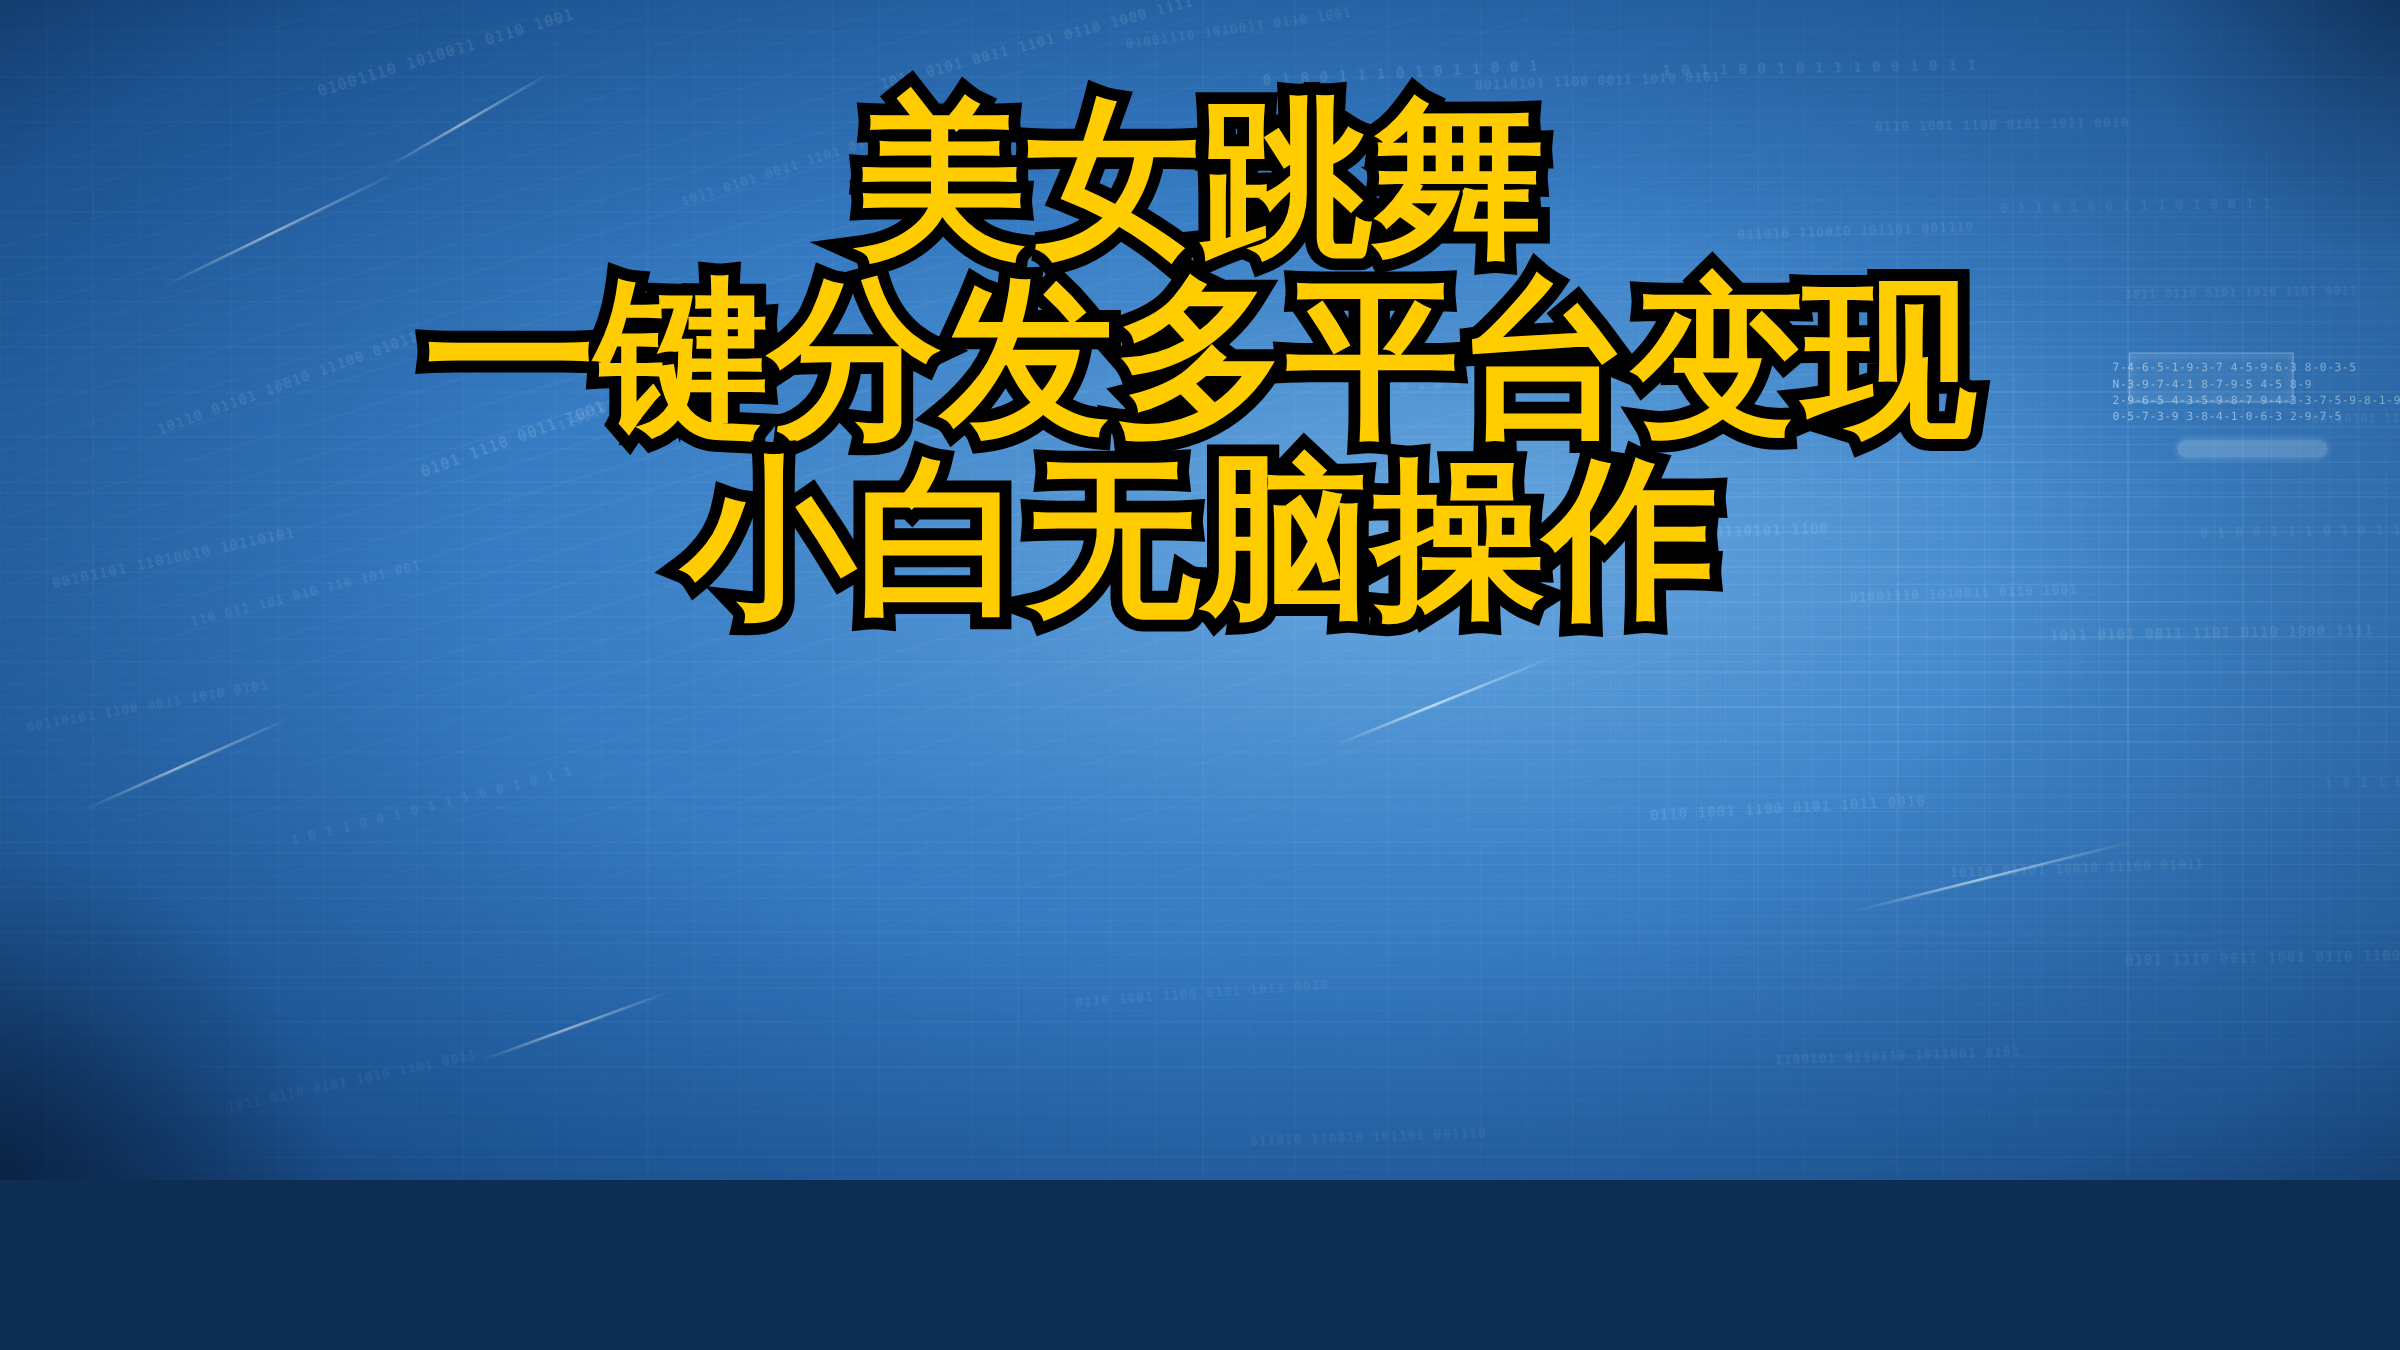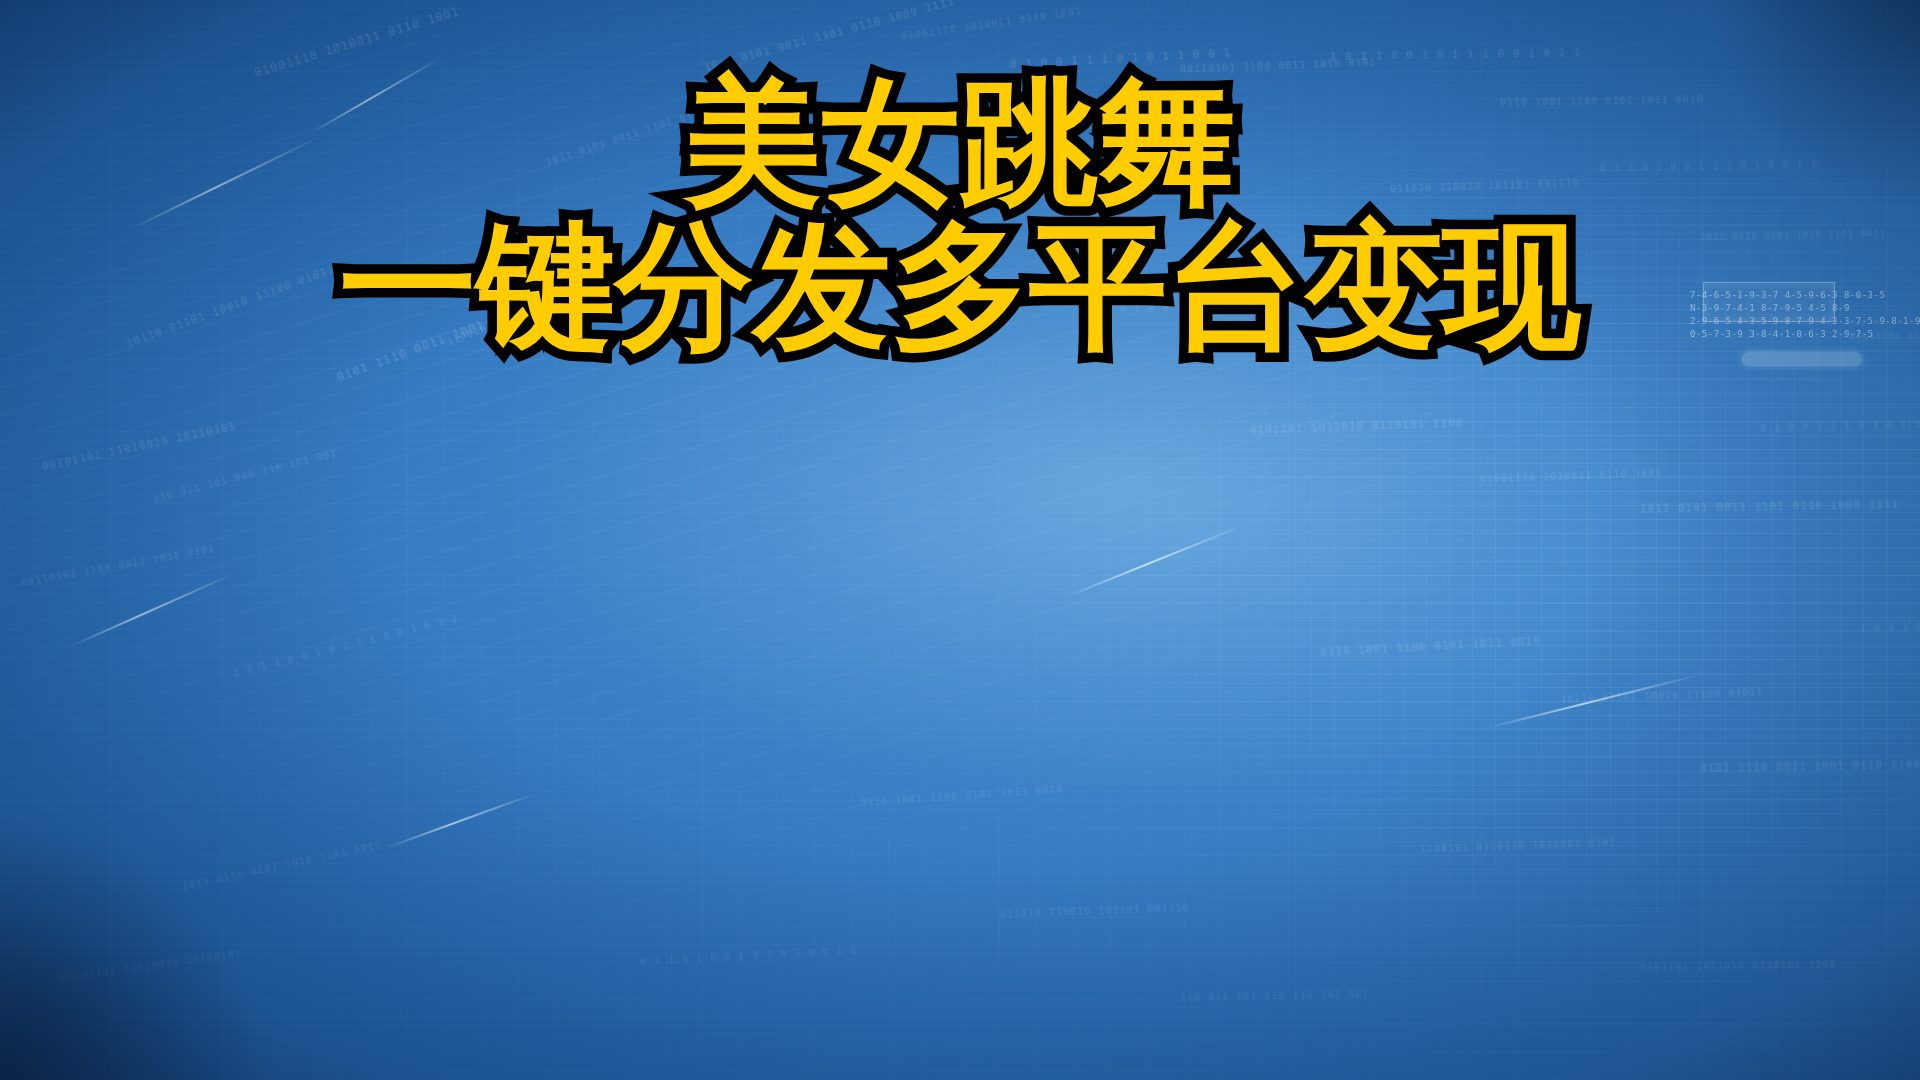--- a/index.html
+++ b/index.html
@@ -4,21 +4,21 @@
 <style>
   * { margin:0; padding:0; box-sizing:border-box; }
   html, body {
     width:1920px; height:1080px; overflow:hidden;
     background:#0d2d52;
     font-family:"DejaVu Sans","Liberation Sans",sans-serif;
   }
 
   #poster {
     position:relative;
-    width:1920px; height:1080px;
+    width:1920px; height:944px;
     overflow:hidden;
     background:
       radial-gradient(ellipse 120% 95% at 62% 48%, #4d93d6 0%, #3f85ca 22%, #2f74bd 45%, #2569b4 62%, #1d5ba6 78%, #17518f 90%, #123f72 100%);
   }
 
   
   .bg-layer { position:absolute; inset:0; pointer-events:none; }
 
   
   .bg-rows {
@@ -208,15 +208,16 @@
   <div class="streak" style="left:1480px; top:700px; width:230px; transform:rotate(-14deg);"></div>
   <div class="streak" style="left:60px;   top:610px; width:180px; transform:rotate(-24deg);"></div>
 
   <div class="bg-layer bg-glow"></div>
   <div class="bg-layer bg-vignette"></div>
   <div class="bg-layer bg-corner-dark"></div>
 
   <div id="headline">
     <div class="hl hl-1">美女跳舞</div>
     <div class="hl hl-3">一键分发多平台变现</div>
+    <div class="hl hl-4">小白无脑操作</div>
   </div>
 
 </div>
 
 </body></html>

